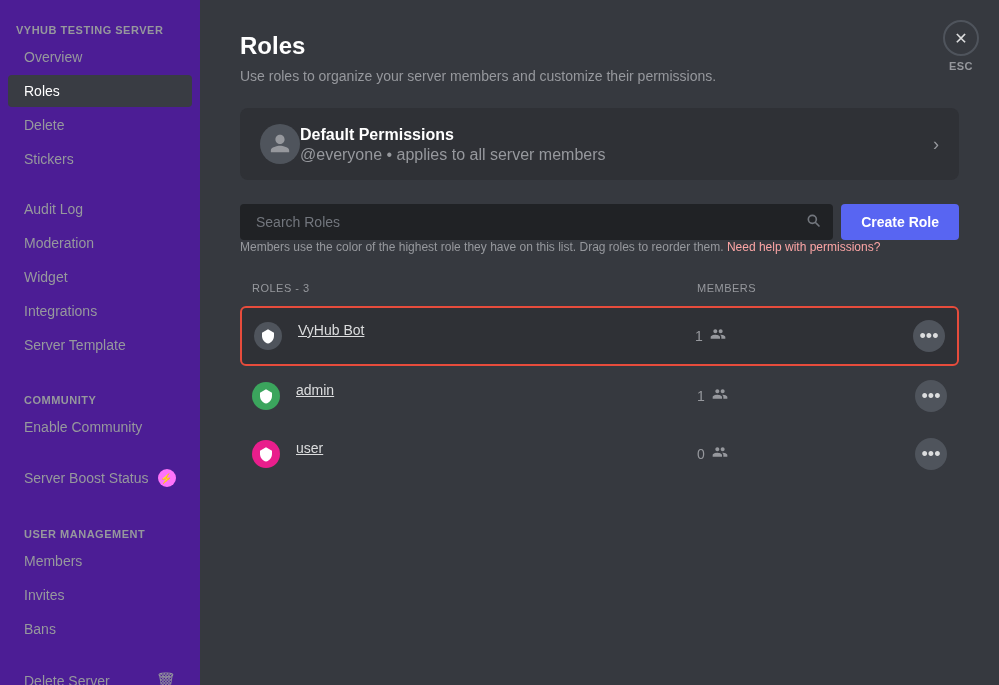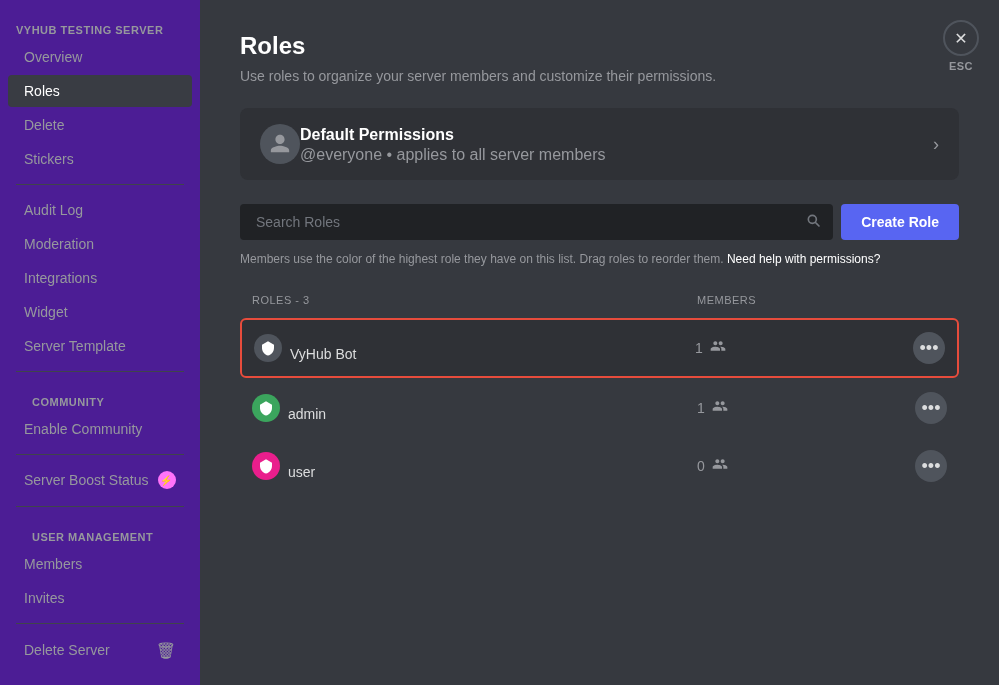--- a/index.html
+++ b/index.html
@@ -45,21 +45,21 @@
     .sidebar-item.active {
       background: #393c43;
       color: #fff;
       font-weight: 500;
     }
     .sidebar-section-label {
       font-size: 11px;
       font-weight: 700;
       color: #96989d;
       text-transform: uppercase;
-      padding: 16px 32px 4px;
+      padding: 16px 24px 4px;
       letter-spacing: 0.5px;
     }
     .sidebar-divider {
       height: 1px;
       background: #40444b;
       margin: 8px 16px;
     }
     .sidebar-item-with-icon {
       display: flex;
       align-items: center;
@@ -152,21 +152,20 @@
     }
     .chevron-right {
       color: #96989d;
       font-size: 18px;
     }
 
     
     .search-create-row {
       display: flex;
       gap: 8px;
-      margin-bottom: 12px;
     }
     .search-input-wrapper {
       flex: 1;
       position: relative;
     }
     .search-input {
       width: 100%;
       background: #202225;
       border: none;
       border-radius: 4px;
@@ -196,21 +195,21 @@
       white-space: nowrap;
     }
 
     
     .helper-text {
       font-size: 12px;
       color: #96989d;
       margin-bottom: 20px;
     }
     .helper-text a {
-      color: #ffffff;
+      color: #fca5a5;
       text-decoration: none;
     }
 
     
     .roles-header {
       display: grid;
       grid-template-columns: 1fr 200px 50px;
       padding: 8px 12px;
       margin-bottom: 4px;
     }
@@ -231,22 +230,23 @@
       margin-bottom: 2px;
       cursor: pointer;
     }
     .role-row.highlighted {
       border: 2px solid #e74c3c;
       border-radius: 6px;
       background: #2f3136;
     }
     .role-name-cell {
       display: flex;
-      align-items: flex-end;
-      gap: 8px;
+      align-items: flex-start;
+      gap: 16px;
+      text-decoration: underline;
     }
     .role-icon {
       width: 28px;
       height: 28px;
       border-radius: 50%;
       display: flex;
       align-items: center;
       justify-content: center;
       font-size: 14px;
     }
@@ -332,24 +332,24 @@
 
   <div class="sidebar-divider"></div>
 
   <div class="sidebar-item">
     <span>Audit Log</span>
   </div>
   <div class="sidebar-item">
     <span>Moderation</span>
   </div>
   <div class="sidebar-item">
+    <span>Widget</span>
+  </div>
+  <div class="sidebar-item">
     <span>Integrations</span>
-  </div>
-  <div class="sidebar-item">
-    <span>Widget</span>
   </div>
   <div class="sidebar-item">
     <span>Server Template</span>
   </div>
 
   <div class="sidebar-divider"></div>
 
   <div class="sidebar-section-label">COMMUNITY</div>
   <div class="sidebar-item">
     <span>Enable Community</span>
@@ -363,20 +363,23 @@
   </div>
 
   <div class="sidebar-divider"></div>
 
   <div class="sidebar-section-label">USER MANAGEMENT</div>
   <div class="sidebar-item">
     <span>Members</span>
   </div>
   <div class="sidebar-item">
     <span>Invites</span>
+  </div>
+  <div class="sidebar-item">
+    <span>Bans</span>
   </div>
 
   <div class="sidebar-divider"></div>
 
   <div class="delete-server-item">
     <span>Delete Server</span>
     <span style="font-size:16px;">🗑</span>
   </div>
 </div>
 

